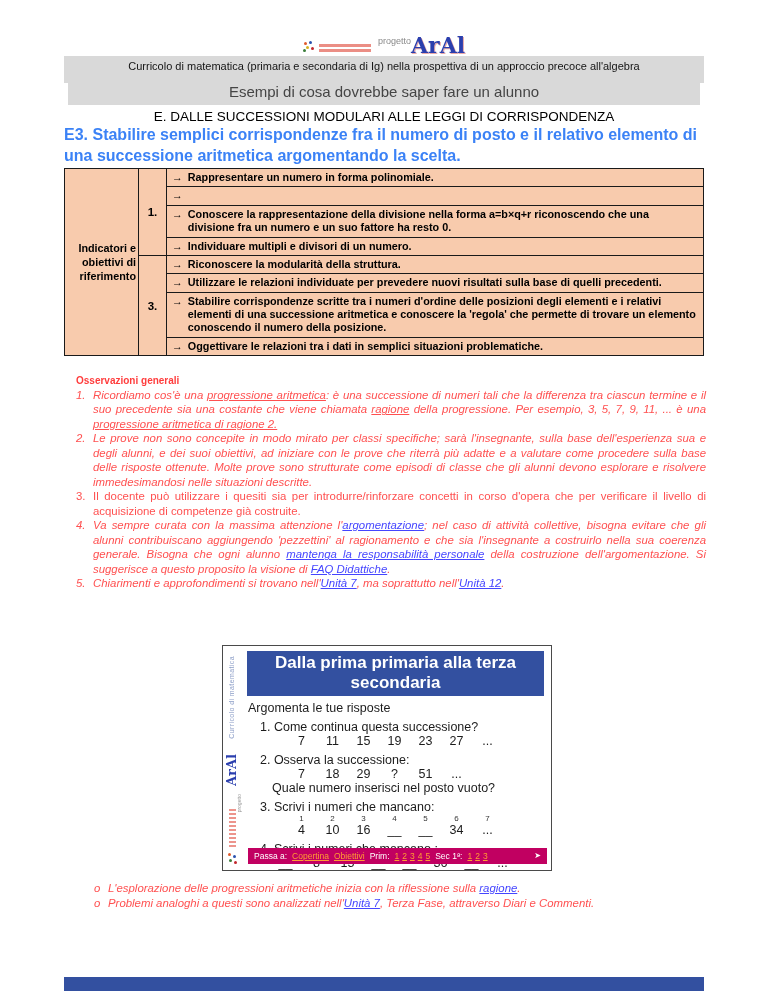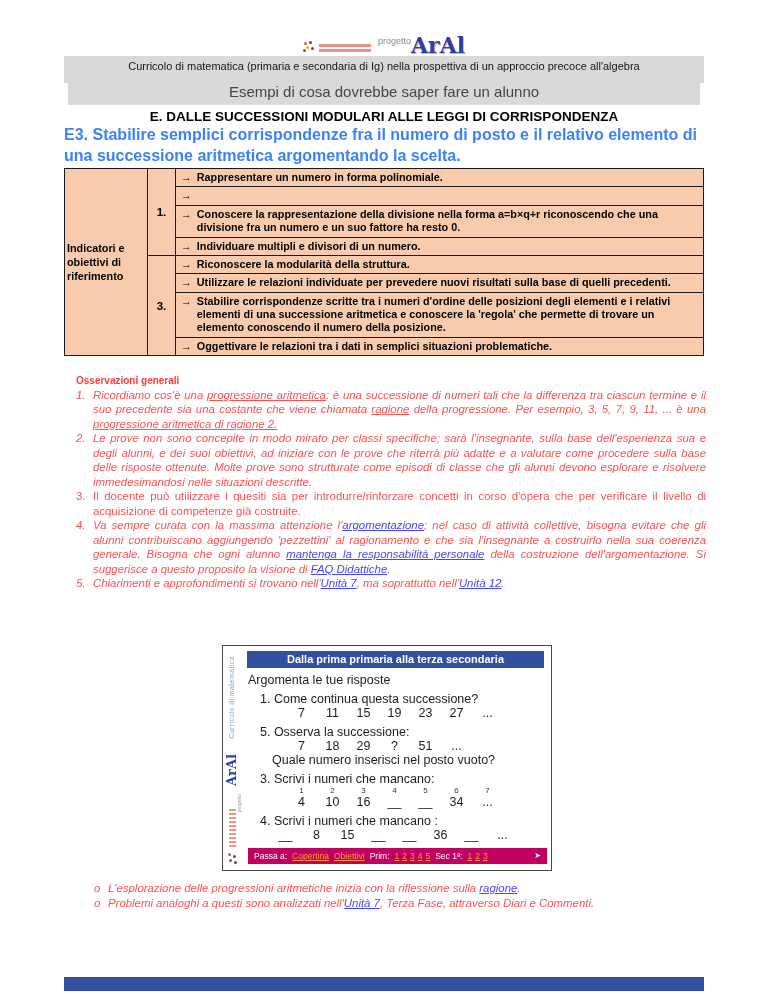--- a/index.html
+++ b/index.html
@@ -21,28 +21,28 @@
   .logo-progetto{font-size:9px;color:#8a8a8a;margin:0 0 10px 4px;}
   .logo-aral{font-family:"DejaVu Serif",serif;font-weight:bold;font-size:22px;line-height:.9;
              color:#2b3fae;text-shadow:1px 1px 0 #e8a9a9;margin-left:-3px;}
 
   
   .strapline{position:absolute;left:64px;top:56px;width:640px;height:27px;background:#d9d9d9;
              font-size:11px;line-height:21px;text-align:center;color:#151515;}
   .esempi-box{position:absolute;left:68px;top:79px;width:632px;height:26px;background:#d9d9d9;
               font-size:15px;line-height:26px;text-align:center;color:#454545;}
   .e-heading{position:absolute;left:64px;top:109px;width:640px;text-align:center;
-             font-size:13.5px;font-weight:bold;color:#000;}
+             font-size:13.5px;font-weight:normal;color:#000;}
   .e3-sub{position:absolute;left:64px;top:125px;width:640px;font-size:16px;font-weight:bold;
           line-height:1.3;color:#3b82f6;}
 
   
   .tbl{position:absolute;left:64px;top:168px;width:640px;display:flex;background:#f8cbad;
        border:1px solid #1a1a1a;font-size:10.8px;font-weight:bold;color:#000;box-sizing:border-box;}
-  .tbl-head{width:83px;display:flex;align-items:center;justify-content:center;text-align:left;
+  .tbl-head{width:74px;display:flex;align-items:center;justify-content:center;text-align:right;
             border-right:1px solid #1a1a1a;padding:2px;line-height:1.3;box-sizing:border-box;}
   .tbl-body{flex:1;display:flex;flex-direction:column;}
   .tbl-group{display:flex;border-bottom:1px solid #1a1a1a;}
   .tbl-group:last-child{border-bottom:none;}
   .tbl-num{width:28px;display:flex;align-items:center;justify-content:center;
            border-right:1px solid #1a1a1a;font-size:11.5px;box-sizing:border-box;}
   .tbl-items{flex:1;display:flex;flex-direction:column;}
   .tbl-item{border-bottom:1px solid #1a1a1a;padding:2px 5px 2px 5px;display:flex;gap:5px;
             line-height:1.24;}
   .tbl-item:last-child{border-bottom:none;}
@@ -70,21 +70,21 @@
                   font-size:5px;color:#9a9a9a;}
   .strip-micro{position:absolute;top:163px;left:6px;width:7px;height:38px;
                background:repeating-linear-gradient(#e87a70 0 2px,transparent 2px 4px);opacity:.8;}
   .strip-dots{position:absolute;bottom:5px;left:4px;width:12px;height:12px;}
   .strip-dots i{position:absolute;width:3px;height:3px;border-radius:50%;}
   .strip-dots i:nth-child(1){left:1px;top:0;background:#e05a2b;}
   .strip-dots i:nth-child(2){left:6px;top:2px;background:#2b52ae;}
   .strip-dots i:nth-child(3){left:2px;top:6px;background:#3a7d3a;}
   .strip-dots i:nth-child(4){left:7px;top:8px;background:#c2272d;}
   .card-main{flex:1;position:relative;padding:3px 6px 0 2px;font-size:12.5px;color:#1c1c1c;}
-  .card-titlebar{background:#3350a0;color:#fff;font-weight:bold;text-align:center;font-size:11px;
+  .card-titlebar{background:#3350a0;color:#fff;font-weight:bold;text-align:center;font-size:17px;
                  padding:2px 0 3px 0;margin:2px 1px 5px 1px;}
   .card-sub{font-weight:normal;margin:0 0 4px 2px;}
   .qblock{margin:5px 0 0 14px;}
   .numrow{display:flex;margin-left:26px;}
   .numrow span{width:31px;text-align:center;}
   .posrow{display:flex;margin-left:26px;font-size:8px;color:#333;}
   .posrow span{width:31px;text-align:center;}
   .q4row{margin-left:10px;}
   .quale{margin-left:12px;}
   .card-nav{position:absolute;left:4px;right:4px;bottom:6px;background:#c10061;color:#fff;
@@ -228,21 +228,21 @@
             <span>11</span>
             <span>15</span>
             <span>19</span>
             <span>23</span>
             <span>27</span>
             <span>...</span>
           </div>
       </div>
 
       <div class="qblock">
-        <div>5. Osserva la successione:</div>
+        <div>2. Osserva la successione:</div>
         <div class="numrow">
             <span>7</span>
             <span>18</span>
             <span>29</span>
             <span>?</span>
             <span>51</span>
             <span>...</span>
           </div>
         <div class="quale">Quale numero inserisci nel posto vuoto?</div>
       </div>

